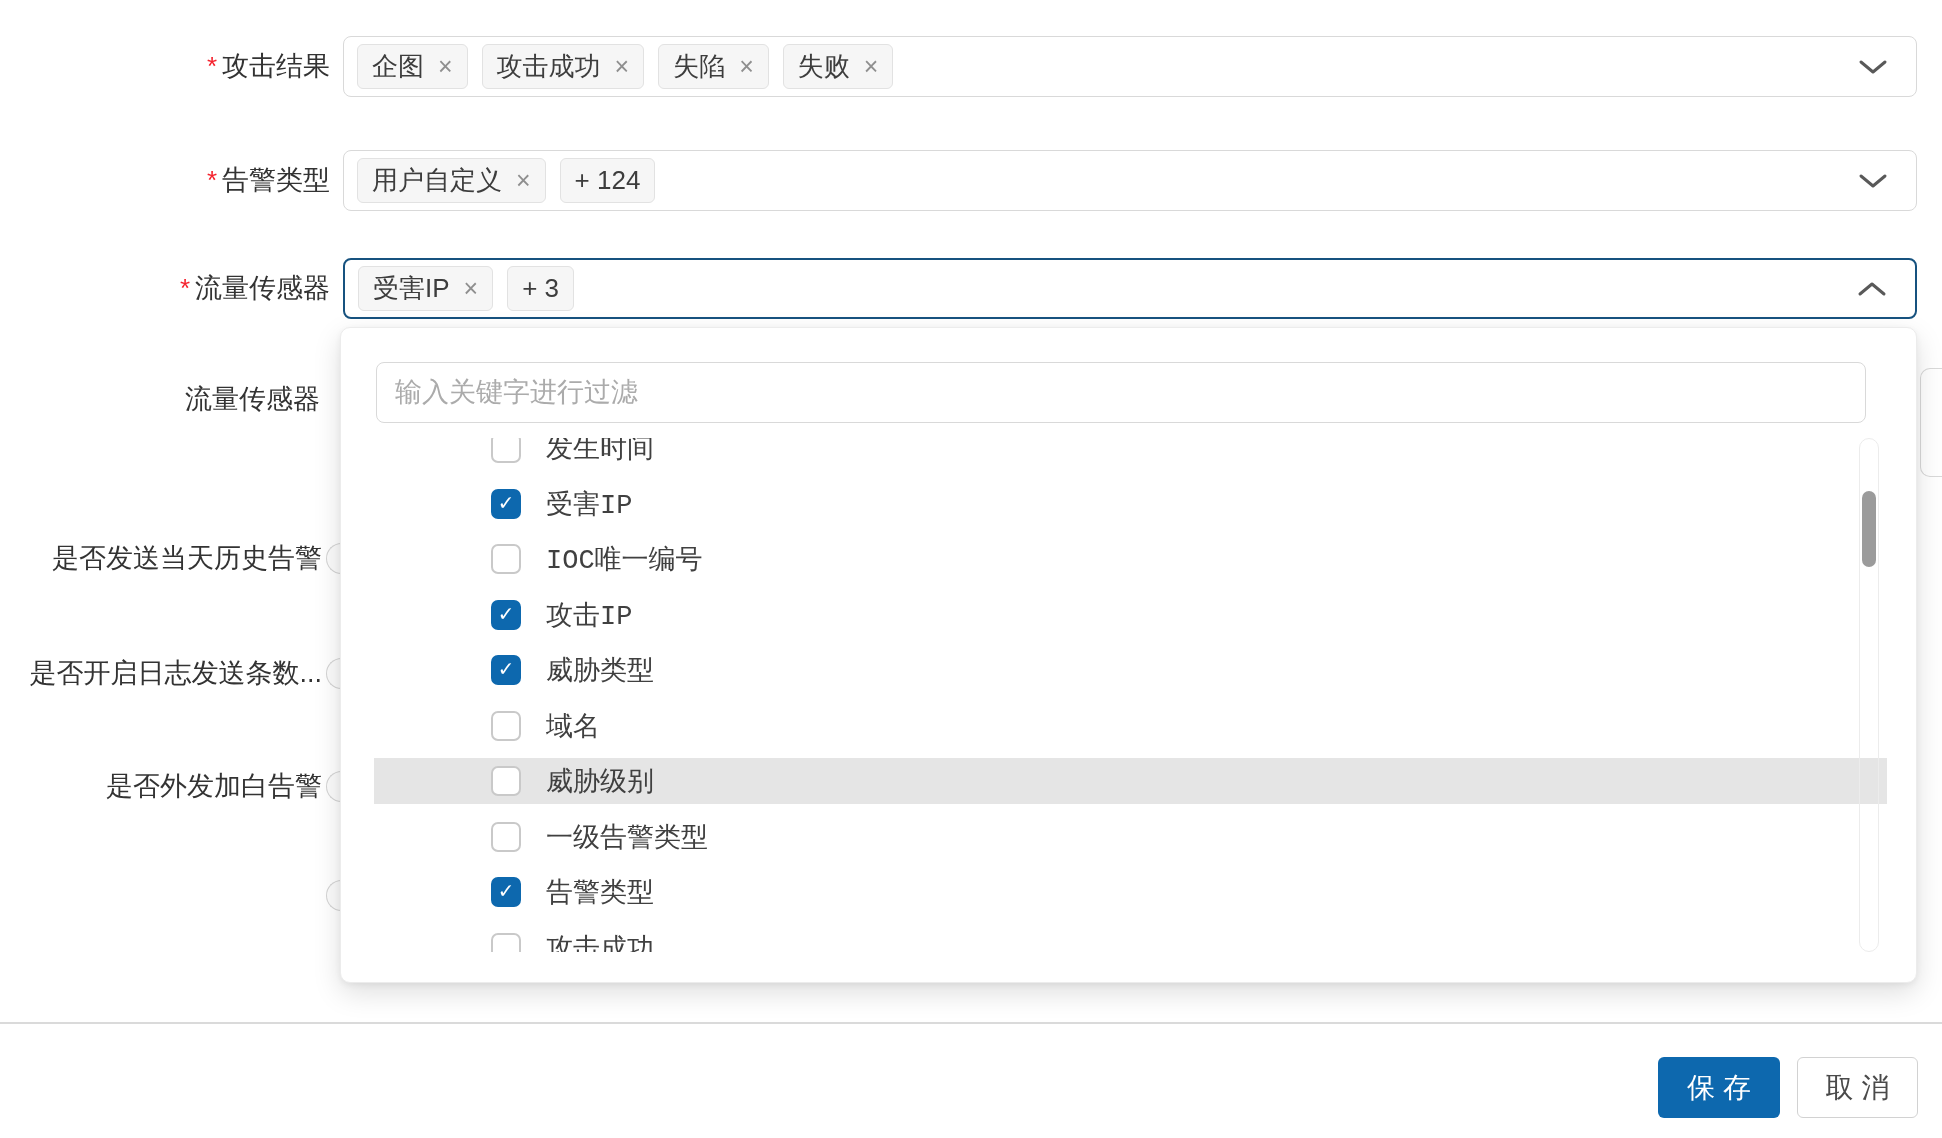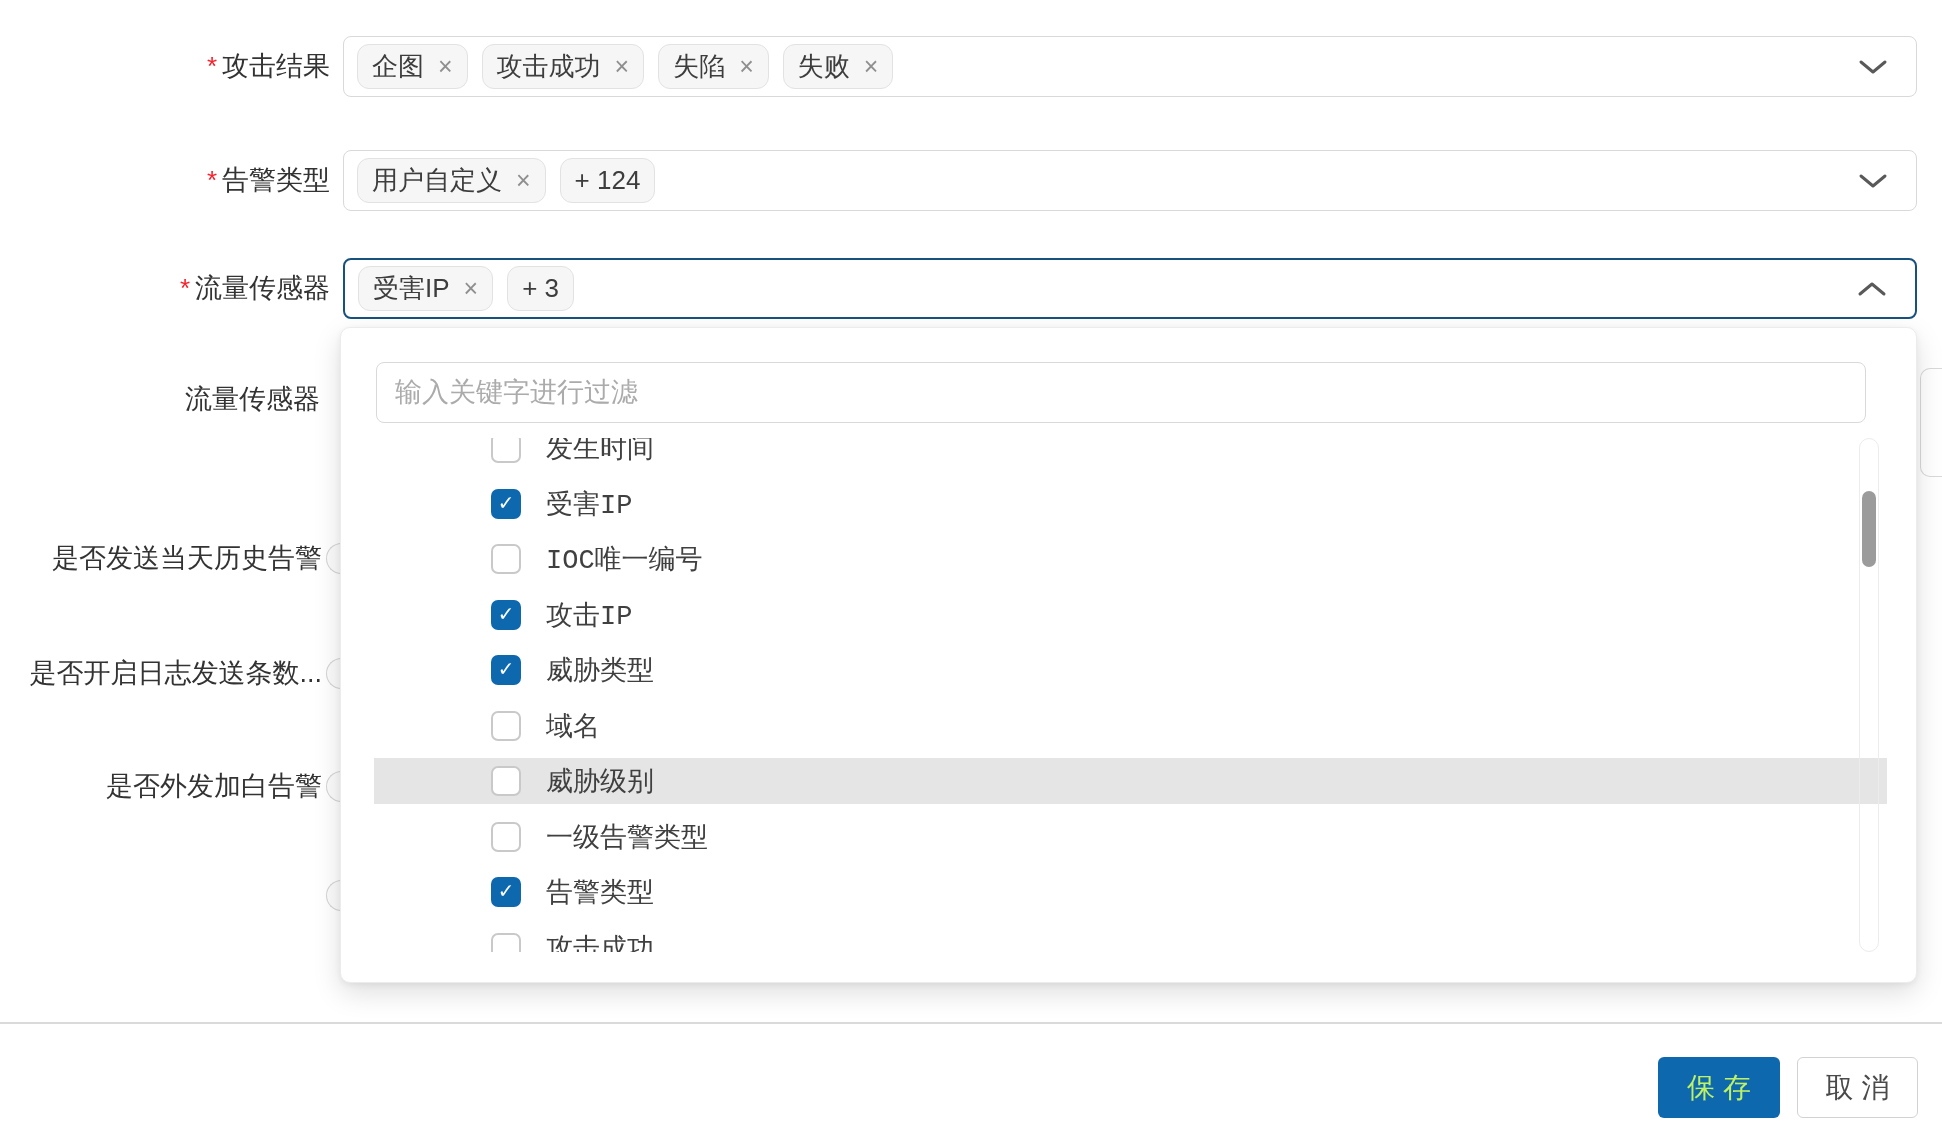--- a/index.html
+++ b/index.html
@@ -8,21 +8,21 @@
 
   
   .flabel{position:absolute;left:0;width:330px;text-align:right;font-size:27px;color:#333;
           height:40px;line-height:40px;white-space:nowrap;}
   .req{color:#f5222d;margin-right:5px;font-size:26px;}
   .select{position:absolute;left:343px;width:1574px;height:61px;box-sizing:border-box;
           border:1.5px solid #d9d9d9;border-radius:8px;background:#fff;
           display:flex;align-items:center;gap:14px;padding:0 60px 0 13px;}
   .select.focused{border:2px solid #17527f;}
   .tag{display:inline-flex;align-items:center;height:45px;box-sizing:border-box;
-       background:#f6f6f6;border:1px solid #e2e2e2;border-radius:12px;
+       background:#f6f6f6;border:1px solid #e2e2e2;border-radius:6px;
        padding:0 14px;font-size:26px;color:#3d3d3d;white-space:nowrap;}
   .tag .x{margin-left:14px;color:#8f8f8f;font-size:25px;cursor:pointer;line-height:1;}
   .chev{position:absolute;right:28px;top:50%;transform:translateY(-50%);}
   .chev svg{display:block;}
 
   
   .switch-sliver{position:absolute;left:326px;width:22px;height:31px;box-sizing:border-box;
                  background:#fbfbfb;border:1.5px solid #d4d4d4;border-radius:16px 0 0 16px;border-right:none;}
   
   .peek-select{position:absolute;left:1920px;width:30px;top:368px;height:109px;box-sizing:border-box;
@@ -45,21 +45,21 @@
   .cb .tick{display:block;font-size:23px;line-height:27px;font-weight:bold;color:#fff;}
   .opt-label{position:absolute;left:172px;font-size:27px;color:#404040;white-space:nowrap;}
   .scroll-track{position:absolute;left:1518px;top:110px;width:20px;height:514px;box-sizing:border-box;
                 border:1px solid #ececec;border-radius:10px;}
   .scroll-thumb{position:absolute;left:1521px;top:163px;width:14px;height:76px;background:#9b9b9b;border-radius:8px;}
 
   
   .footer-divider{position:absolute;left:0;top:1022px;width:1942px;height:0;border-top:2px solid #dadada;}
   .btn{position:absolute;top:1057px;height:61px;box-sizing:border-box;border-radius:6px;font-size:28px;
        display:flex;align-items:center;justify-content:center;cursor:pointer;white-space:pre;}
-  .btn-primary{left:1658px;width:122px;background:#0d68ae;color:#bef264;border:none;}
+  .btn-primary{left:1658px;width:122px;background:#0d68ae;color:#ffffff;border:none;}
   .btn-default{left:1797px;width:121px;background:#fff;color:#4a4a4a;border:1.5px solid #d2d2d2;}
 </style>
 </head>
 <body>
 
 <div class="stage">
 
   <div class="flabel" style="top:46px">
     <span class="req">*</span><span>攻击结果</span>
   </div>

